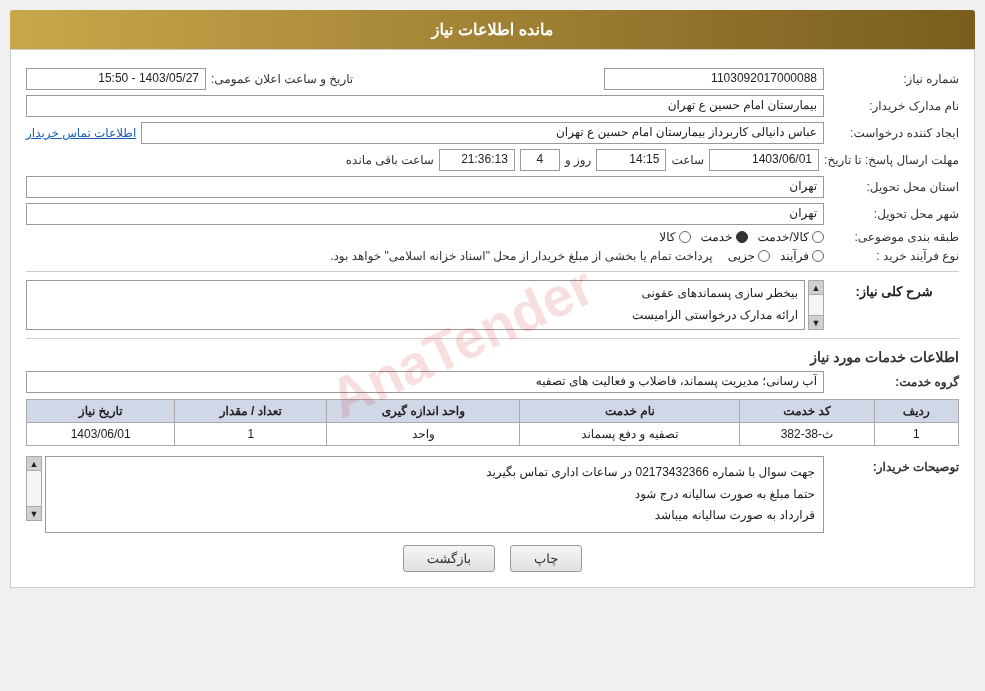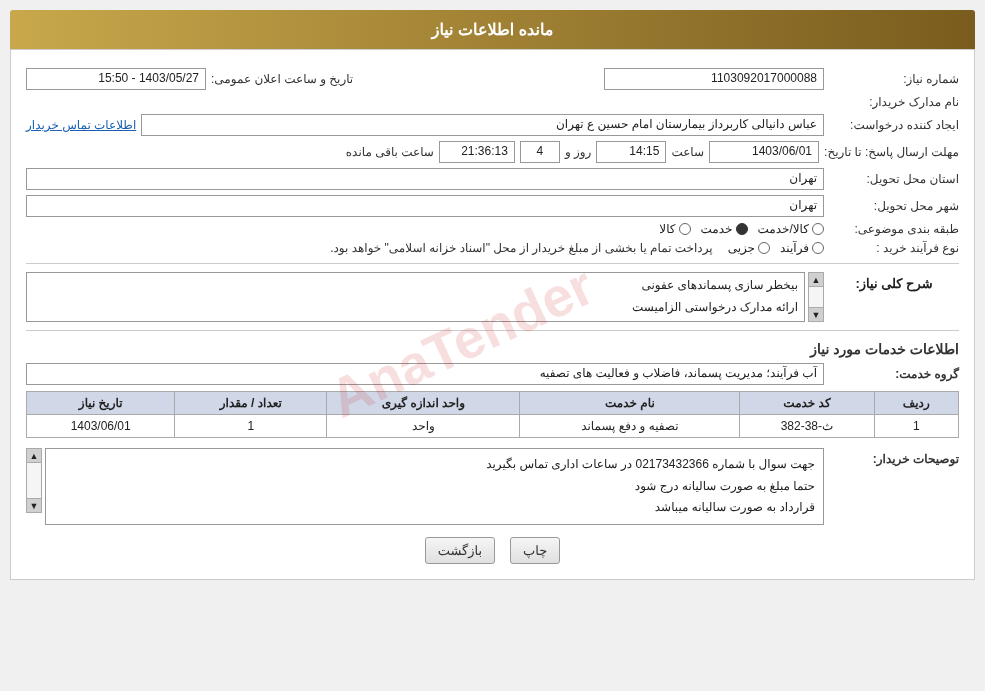--- a/index.html
+++ b/index.html
@@ -141,21 +141,21 @@
       top: 350px;
       font-weight: bold;
     }
     .bottom-buttons {
       display: flex;
       justify-content: center;
       gap: 15px;
       margin-top: 12px;
     }
     .btn {
-      padding: 5px 12px;
+      padding: 5px 23px;
       font-size: 13px;
       border: 1px solid #999;
       background: linear-gradient(to bottom, #f5f5f5, #e0e0e0);
       cursor: pointer;
       border-radius: 3px;
       color: #333;
     }
     .page-wrapper-rel {
       position: relative;
     }
@@ -187,20 +187,21 @@
       <div class="info-row" style="margin-top:8px;">
         <span class="label">شماره نیاز:</span>
         <div class="value-box" style="width:220px;">1103092017000088</div>
         <span style="flex:1;"></span>
         <span class="label" style="min-width:auto;">تاریخ و ساعت اعلان عمومی:</span>
         <div class="value-box" style="width:180px;">1403/05/27 - 15:50</div>
       </div>
 
       <div class="info-row">
         <span class="label">نام مدارک خریدار:</span>
+        <div class="value-box wide">بیمارستان امام حسین  ع  تهران</div>
       </div>
 
       <div class="info-row">
         <span class="label">ایجاد کننده درخواست:</span>
         <div class="value-box wide">عباس دانیالی کاربرداز بیمارستان امام حسین  ع  تهران</div>
         <span class="link-text">اطلاعات تماس خریدار</span>
       </div>
 
       <div class="info-row">
         <span class="label">مهلت ارسال پاسخ: تا تاریخ:</span>
@@ -271,21 +272,21 @@
           </div>
         </div>
       </div>
 
       <hr class="divider">
 
       <div class="section-title">اطلاعات خدمات مورد نیاز</div>
 
       <div class="info-row">
         <span class="label" style="font-weight:bold;">گروه خدمت:</span>
-        <div class="value-box wide">آب فرآیند؛ مدیریت پسماند، فاضلاب و فعالیت های تصفیه</div>
+        <div class="value-box wide">آب رسانی؛ مدیریت پسماند، فاضلاب و فعالیت های تصفیه</div>
       </div>
 
       <table class="services-table">
         <thead>
           <tr>
             <th>ردیف</th>
             <th>کد خدمت</th>
             <th>نام خدمت</th>
             <th>واحد اندازه گیری</th>
             <th>تعداد / مقدار</th>

